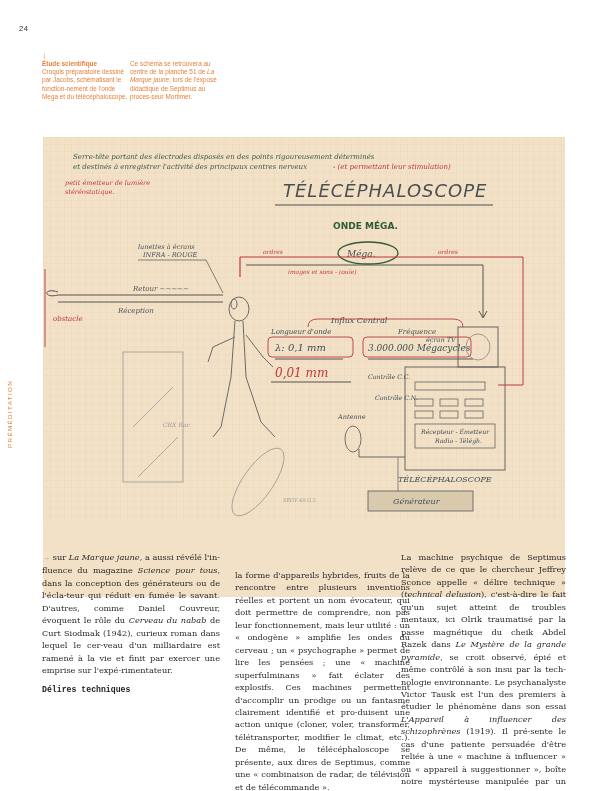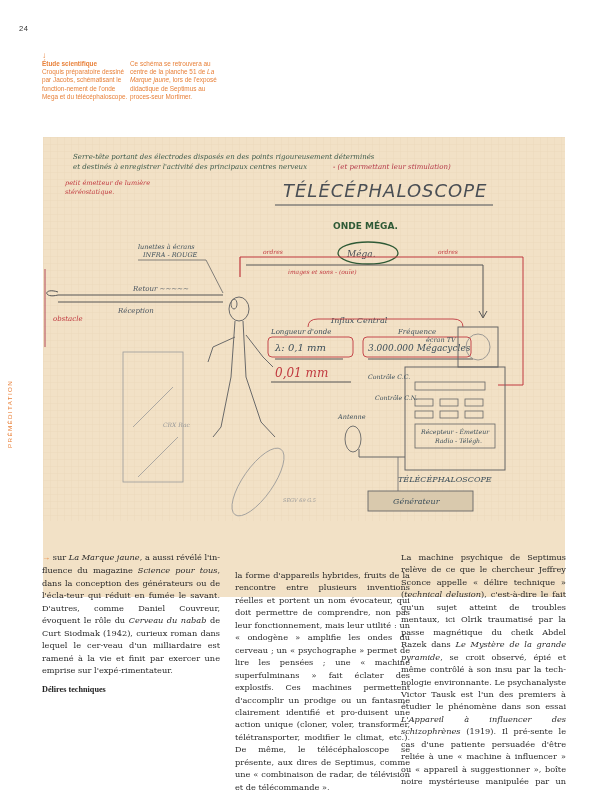--- a/index.html
+++ b/index.html
@@ -22,21 +22,21 @@
   .sketch svg { display: block; width: 522px; height: 384px; }
   .hw { font-family: "DejaVu Serif", serif; font-style: italic; }
   .hw-caps { font-family: "DejaVu Sans", sans-serif; }
 
   .col { position: absolute; top: 551px; font-size: 8.2px; line-height: 12.45px; color: #2b2b2b; text-align: justify; hyphens: manual; }
   .col1 { left: 42px; width: 178px; }
   .col2 { left: 235px; width: 175px; margin-top: 18px; }
   .col3 { left: 401px; width: 165px; }
   .col p { margin: 0; }
   .col .lead-arrow { color: #e8813a; font-family: "Liberation Sans", sans-serif; font-weight: bold; }
-  .subhead { font-family: Liberation Serif, serif; font-weight: bold; font-size: 8.2px; margin-top: 7px !important; line-height: 12px; color: #222; }
+  .subhead { font-family: Liberation Mono, monospace; font-weight: bold; font-size: 8.2px; margin-top: 7px !important; line-height: 12px; color: #222; }
   .col i { font-style: italic; }
 </style>
 </head>
 <body>
 
 <div class="running-head">
   <span class="page-number">24</span>
 </div>
 
 <div class="caption left">

